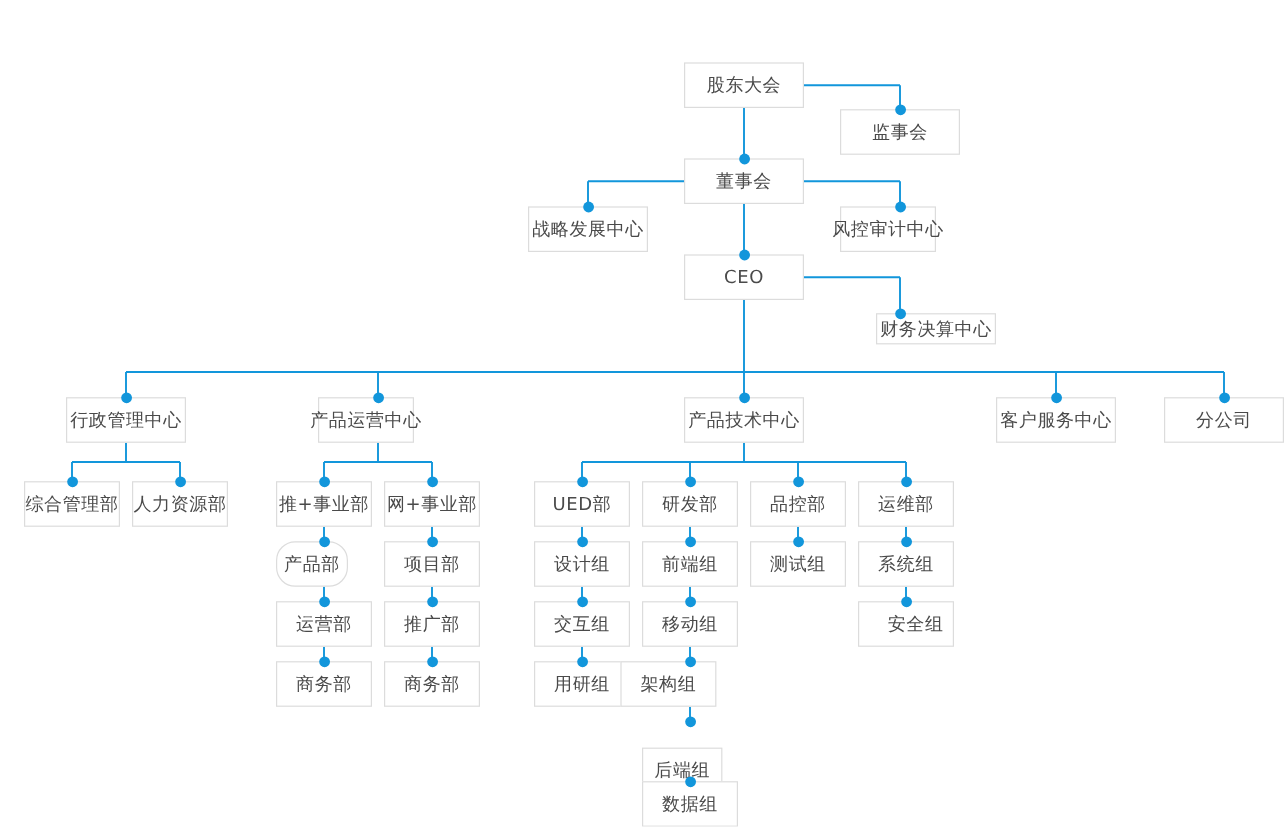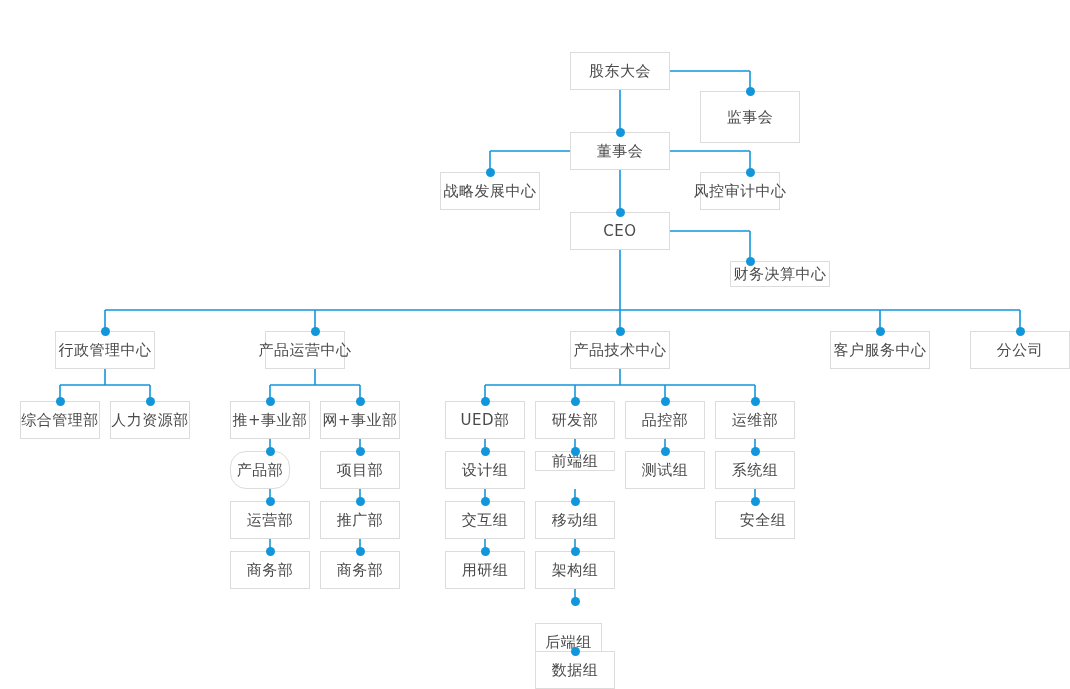--- a/index.html
+++ b/index.html
@@ -103,21 +103,21 @@
       <path d="M 575 589 L 575 601" stroke="#1296db" stroke-width="1.6" fill="none"></path>
       <path d="M 575 639 L 575 651" stroke="#1296db" stroke-width="1.6" fill="none"></path>
       <path d="M 665 439 L 665 451" stroke="#1296db" stroke-width="1.6" fill="none"></path>
       <path d="M 755 439 L 755 451" stroke="#1296db" stroke-width="1.6" fill="none"></path>
       <path d="M 755 489 L 755 501" stroke="#1296db" stroke-width="1.6" fill="none"></path>
     </svg>
   <div id="node-layer">
       <div class="node" style="left: 570px; top: 52px; width: 100px; height: 38px;">
         <span class="node-label">股东大会</span>
       </div>
-      <div class="node" style="left: 700px; top: 91px; width: 100px; height: 52px;">
+      <div class="node" style="left: 700px; top: 91px; width: 100px; height: 38px;">
         <span class="node-label">监事会</span>
       </div>
       <div class="dot" style="left: 745.5px; top: 86.5px;"></div>
       <div class="node" style="left: 570px; top: 132px; width: 100px; height: 38px;">
         <span class="node-label">董事会</span>
       </div>
       <div class="dot" style="left: 615.5px; top: 127.5px;"></div>
       <div class="node" style="left: 440px; top: 172px; width: 100px; height: 38px;">
         <span class="node-label">战略发展中心</span>
       </div>
@@ -207,29 +207,29 @@
       </div>
       <div class="dot" style="left: 480.5px; top: 496.5px;"></div>
       <div class="node" style="left: 445px; top: 551px; width: 80px; height: 38px;">
         <span class="node-label">用研组</span>
       </div>
       <div class="dot" style="left: 480.5px; top: 546.5px;"></div>
       <div class="node" style="left: 535px; top: 401px; width: 80px; height: 38px;">
         <span class="node-label">研发部</span>
       </div>
       <div class="dot" style="left: 570.5px; top: 396.5px;"></div>
-      <div class="node" style="left: 535px; top: 451px; width: 80px; height: 20px;">
+      <div class="node" style="left: 535px; top: 451px; width: 80px; height: 38px;">
         <span class="node-label">前端组</span>
       </div>
       <div class="dot" style="left: 570.5px; top: 446.5px;"></div>
       <div class="node" style="left: 535px; top: 501px; width: 80px; height: 38px;">
         <span class="node-label">移动组</span>
       </div>
       <div class="dot" style="left: 570.5px; top: 496.5px;"></div>
-      <div class="node" style="left: 535px; top: 551px; width: 80px; height: 38px;">
+      <div class="node" style="left: 517px; top: 551px; width: 80px; height: 38px;">
         <span class="node-label">架构组</span>
       </div>
       <div class="dot" style="left: 570.5px; top: 546.5px;"></div>
       <div class="node" style="left: 535px; top: 623px; width: 67px; height: 38px;">
         <span class="node-label">后端组</span>
       </div>
       <div class="dot" style="left: 570.5px; top: 596.5px;"></div>
       <div class="node" style="left: 535px; top: 651px; width: 80px; height: 38px;">
         <span class="node-label">数据组</span>
       </div>

